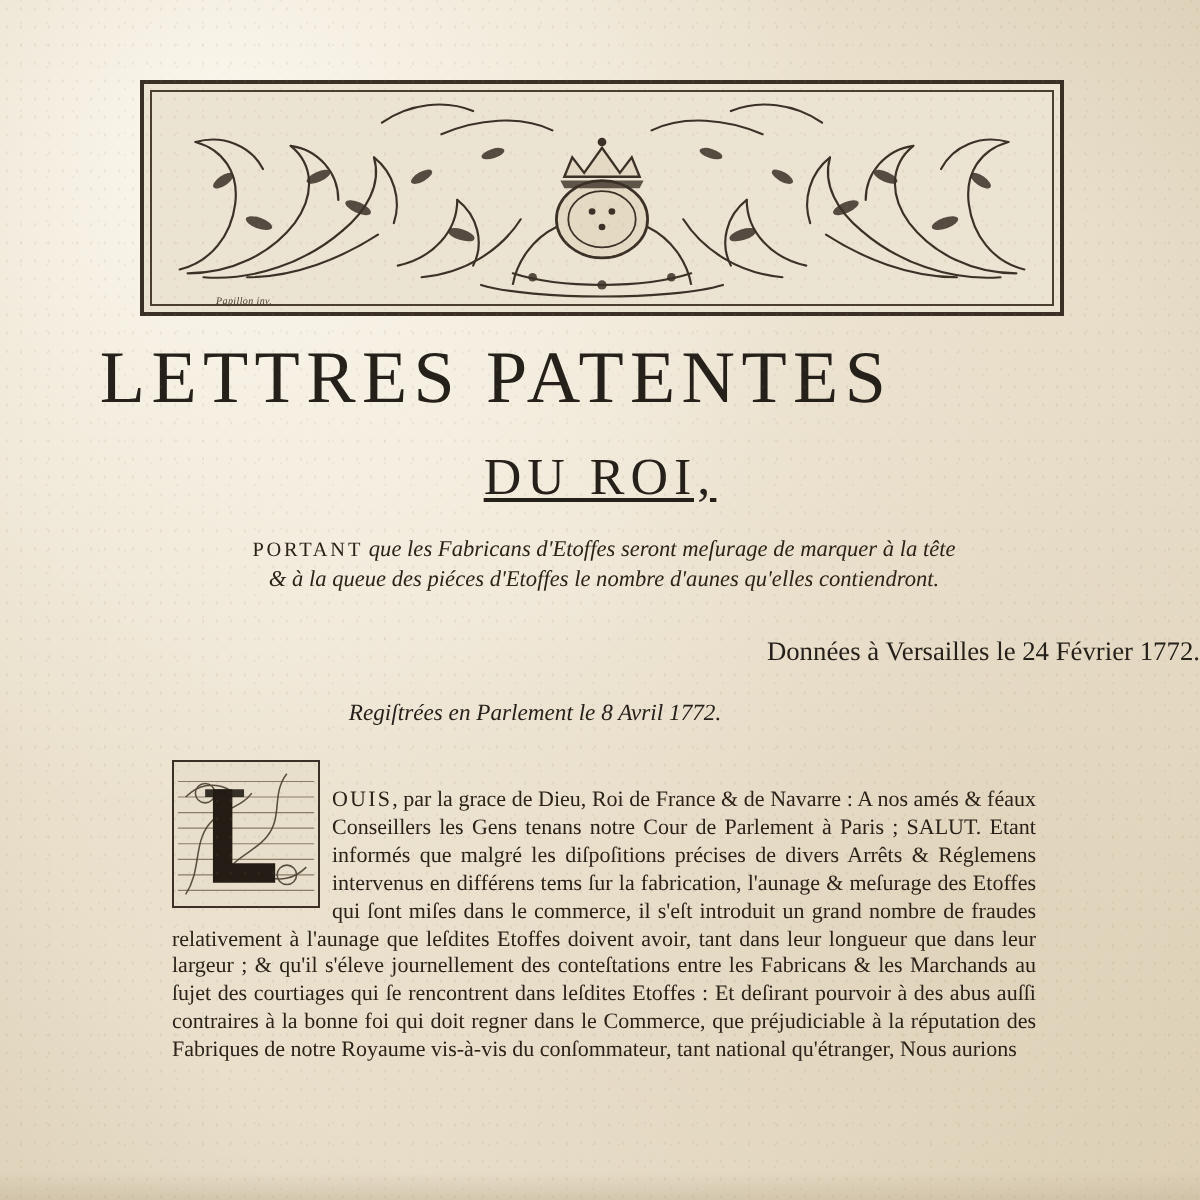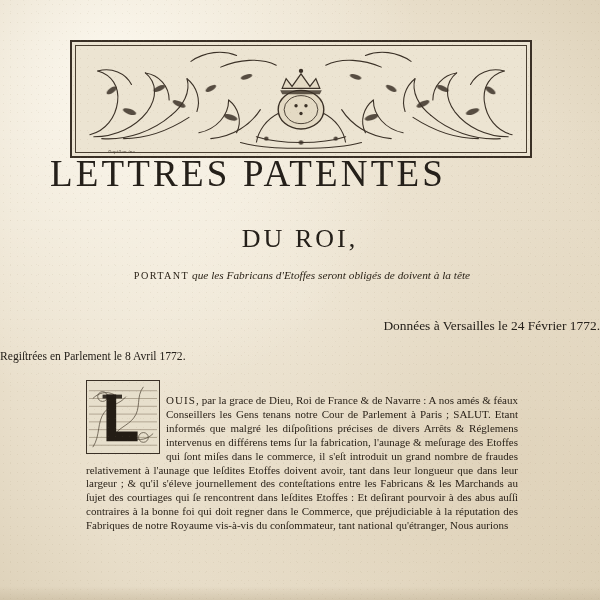--- a/index.html
+++ b/index.html
@@ -70,39 +70,40 @@
     bottom: 2px;
     font-size: 5px;
     font-style: italic;
     color: #4a4034;
     letter-spacing: 0.2px;
   }
 
   
   .title-main {
     position: absolute;
-    top: 152px;
+    top: 168px;
     left: 0;
     width: 496px;
     text-align: center;
     font-size: 37px;
     letter-spacing: 3.2px;
     font-weight: normal;
     color: #25201a;
     font-family: "Liberation Serif", serif;
   }
   .title-sub {
     position: absolute;
     top: 224px;
     left: 0;
     width: 600px;
     text-align: center;
     font-size: 26px;
     letter-spacing: 3px;
     color: #25201a;
+    text-decoration: underline;
   }
 
   .portant {
     position: absolute;
     top: 268px;
     left: 86px;
     width: 432px;
     text-align: center;
     font-style: italic;
     font-size: 11.3px;
@@ -123,22 +124,23 @@
     width: 600px;
     text-align: right;
     font-size: 13.4px;
     color: #25201a;
   }
   .registrees {
     position: absolute;
     top: 350px;
     left: 0;
     width: 535px;
-    text-align: left;
+    text-align: center;
     font-size: 11.6px;
+    font-style: italic;
     color: #25201a;
   }
 
   
   .body-wrap {
     position: absolute;
     top: 378px;
     left: 86px;
     width: 432px;
     height: 216px;
@@ -258,21 +260,22 @@
       </svg>
       <div class="engraver-credit">Papillon inv.</div>
     </div>
   </div>
 
   <div class="title-main">LETTRES PATENTES</div>
   <div class="title-sub">DU ROI,</div>
 
   <div class="portant">
     <span class="smallcaps">PORTANT</span>
-    <span>que les Fabricans d'Etoffes seront obligés de doivent à la tête</span><br>
+    <span>que les Fabricans d'Etoffes seront meſurage de marquer à la tête</span><br>
+    <span>&amp; à la queue des piéces d'Etoffes le nombre d'aunes qu'elles contiendront.</span>
   </div>
 
   <div class="donnees">Données à Versailles le 24 Février 1772.</div>
   <div class="registrees">Regiſtrées en Parlement le 8 Avril 1772.</div>
 
   <div class="body-wrap">
     <div class="dropcap">
       <svg viewBox="0 0 74 74" preserveAspectRatio="none">
         <rect x="0" y="0" width="74" height="74" fill="#e7dfcc"></rect>
 

